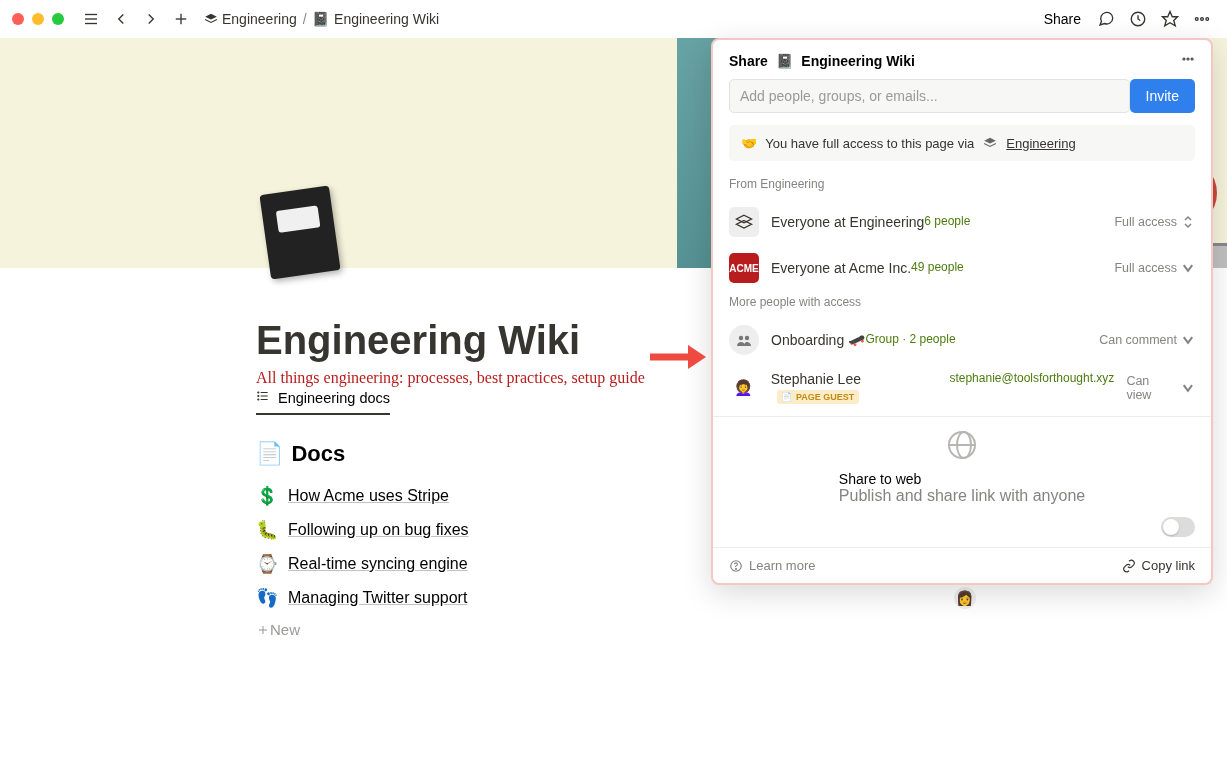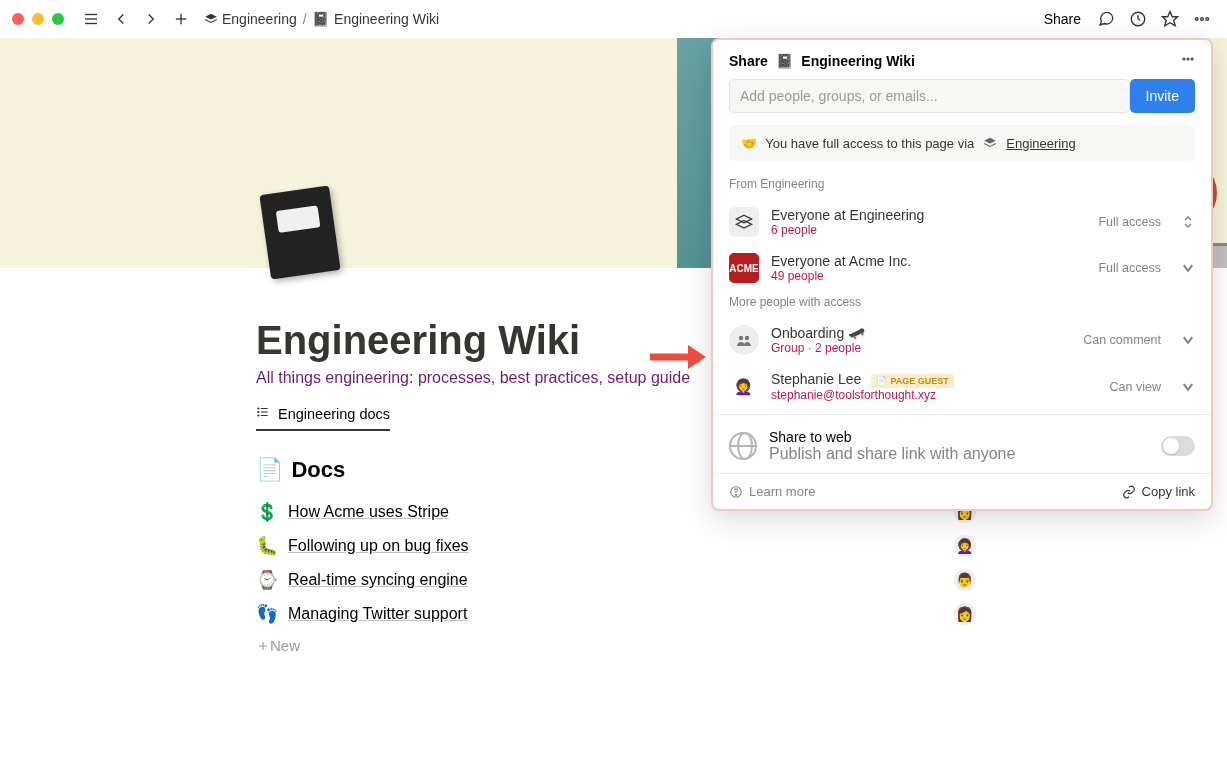--- a/index.html
+++ b/index.html
@@ -26,21 +26,21 @@
 .robot-eye { position:absolute; width:180px; height:180px; left:470px; top:15px; background:#1a1a1a; border-radius:50%; display:flex; align-items:center; justify-content:center; }
 .robot-eye::after{content:""; width:120px; height:120px; background:#b92d24; border-radius:50%; box-shadow: inset 0 0 20px rgba(0,0,0,0.4);}
 .robot-knob{position:absolute; width:70px; height:70px; left:660px; top:120px; background:#c94a3b; border-radius:50%;}
 .robot-mouth{position:absolute; left:670px; top:205px; width:120px; height:50px; background:#c0c0c0; border-radius:8px; border:3px solid #888;}
 .notebook { position:absolute; left:265px; top:190px; width:70px; height:85px; background:#222; border-radius:4px; transform:rotate(-8deg); box-shadow: 2px 3px 6px rgba(0,0,0,0.3); }
 .notebook::before{content:""; position:absolute; top:18px; left:14px; width:42px; height:22px; background:#f0f0f0; border-radius:3px;}
 
 
 .main { padding: 50px 0 0 256px; width: 900px; }
 .page-title { font-size: 40px; font-weight: 700; color: #37352f; margin-bottom: 6px; }
-.page-desc { font-size: 16px; color: #701a75; margin-bottom: 18px; }
+.page-desc { font-size: 16px; color: #b91c1c; margin-bottom: 2px; font-family: Liberation Serif, serif; }
 .db-tab { display: inline-flex; align-items: center; gap: 8px; padding-bottom: 6px; border-bottom: 2px solid #37352f; font-size: 14.5px; font-weight:500; margin-bottom: 14px; }
 .db-tab .list-icon { font-size:16px; }
 .docs-head { display:flex; align-items:center; gap:8px; font-size:22px; font-weight:700; margin: 12px 0; }
 .doc-row { display:flex; align-items:center; gap:12px; padding:6px 0; font-size:16px; cursor:pointer; }
 .doc-row .emoji{ width:20px; text-align:center; font-size:18px;}
 .doc-row .title{ text-decoration: underline; text-decoration-color: rgba(55,53,47,0.3); }
 .doc-row .avatar{ margin-left:auto; width:22px; height:22px; border-radius:50%; background:#eee; display:flex; align-items:center; justify-content:center; font-size:14px; margin-right: -20px;}
 .new-row { display:flex; align-items:center; color:#9b9a97; font-size:15px; padding:6px 0; cursor:pointer;}
 .doc-list{ width:700px;}
 
@@ -53,27 +53,27 @@
 .sp-input { flex:1; border:1px solid #e4e3e1; background:#f7f7f5; border-radius:5px; padding:8px 10px; font-size:14px; color:#37352f;}
 .sp-input::placeholder{color:#9b9a97;}
 .invite-btn { background:#2f80ed; color:#fff; border:none; border-radius:5px; padding:8px 16px; font-size:14px; font-weight:500; cursor:pointer;}
 .info-box { margin:0 16px 12px; background:#f7f7f5; border-radius:5px; padding:10px 12px; font-size:13px; color:#37352f; display:flex; align-items:center; gap:8px;}
 .info-box .link{text-decoration:underline; cursor:pointer;}
 .info-box .stack-icon{width:16px; height:16px; display:inline-flex; align-items:center; justify-content:center;}
 .sp-section-label { padding: 4px 16px 8px; font-size:12px; color:#858481; font-weight:500;}
 .member-row { display:flex; align-items:center; gap:12px; padding:8px 16px; }
 .member-row .av{ width:30px; height:30px; border-radius:5px; background:#eee; display:flex; align-items:center; justify-content:center; font-size:15px;}
 .member-row .av.round{border-radius:50%;}
-.member-row .info{ display:flex; flex-direction:column; }
+.member-row .info{ display:flex; }
 .member-row .name{ font-size:14px; color:#37352f;}
-.member-row .sub{ font-size:12px; color:#be185d;}
-.member-row .perm{ margin-left:auto; font-size:12.5px; color:#858481; display:flex; align-items:center; gap:20px; cursor:pointer;}
+.member-row .sub{ font-size:12px; color:#4d7c0f;}
+.member-row .perm{ margin-left:auto; font-size:12.5px; color:#858481; display:flex; align-items:center; gap:4px; cursor:pointer;}
 .badge { background:#fdecc8; color:#c28b16; font-size:9px; font-weight:600; padding:2px 5px; border-radius:3px; margin-left:6px; display:inline-flex; align-items:center; gap:3px;}
 .divider{ height:1px; background:#ededec; margin:4px 0;}
-.web-row{ display:flex; align-items:center; gap:12px; padding:10px 16px;}
+.web-row{ display:flex; align-items:center; gap:12px; padding:10px 16px;flex-direction:column;}
 .web-row .globe{width:28px; height:28px; border:2px solid #b7b6b4; border-radius:50%; position:relative; color:#b7b6b4;}
 .web-row .globe::before{content:""; position:absolute; left:50%; top:-2px; bottom:-2px; width:12px; margin-left:-6px; border:2px solid #b7b6b4; border-radius:50%;}
 .web-row .globe::after{content:""; position:absolute; top:50%; left:-2px; right:-2px; height:2px; background:#b7b6b4; margin-top:-1px;}
 .toggle{ margin-left:auto; width:34px; height:20px; background:#dcdcda; border-radius:10px; position:relative; cursor:pointer;}
 .toggle::after{content:""; position:absolute; width:16px; height:16px; background:#fff; border-radius:50%; top:2px; left:2px; box-shadow:0 1px 2px rgba(0,0,0,0.2);}
 .sp-footer{ display:flex; align-items:flex-end; padding:10px 16px; border-top:1px solid #ededec;}
 .sp-footer .learn{font-size:13px; color:#858481; display:flex; align-items:center; gap:6px; cursor:pointer;}
 .sp-footer .copy{margin-left:auto; font-size:13px; color:#37352f; display:flex; align-items:center; gap:6px; cursor:pointer;}
 
 

